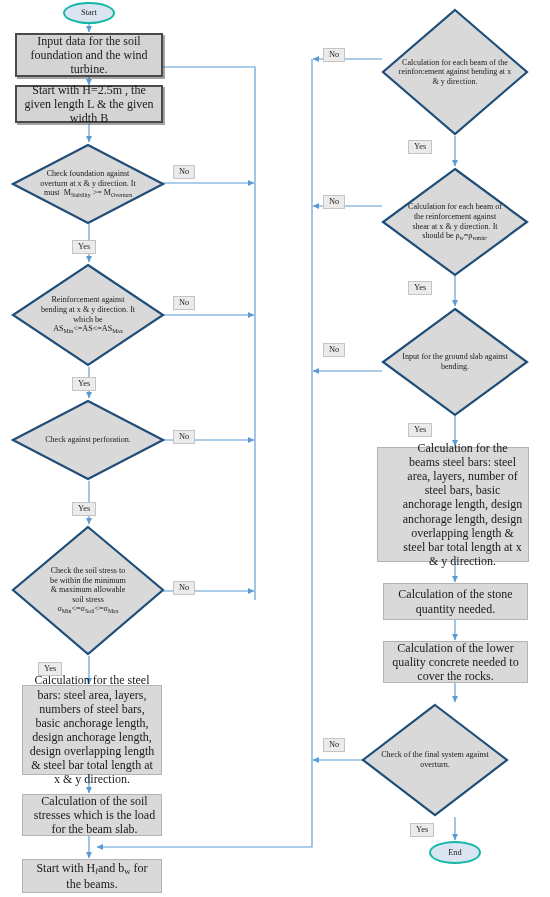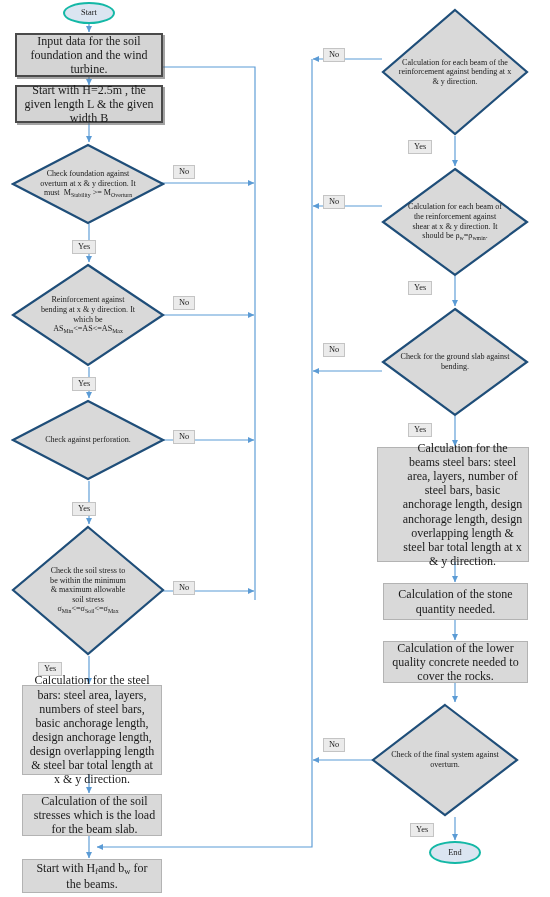--- a/index.html
+++ b/index.html
@@ -240,21 +240,21 @@
     <span>No</span>
   </div>
   <div class="lbl" style="left:408px;top:281px;">
     <span>Yes</span>
   </div>
 
   <div class="node dia" style="left:381px;top:307px;width:148px;height:110px;">
     <svg class="dshape" viewBox="0 0 148 110" preserveAspectRatio="none">
       <polygon points="74,2 146,55 74,108 2,55" fill="#d9d9d9" stroke="#1f4e79" stroke-width="2.2"></polygon>
     </svg>
-    <div class="dtext">Check for the ground slab against bending.</div>
+    <div class="dtext">Input for the ground slab against bending.</div>
   </div>
 
   <div class="lbl" style="left:323px;top:343px;">
     <span>No</span>
   </div>
   <div class="lbl" style="left:408px;top:423px;">
     <span>Yes</span>
   </div>
 
   <div class="node proc" style="left:377px;top:447px;width:152px;height:115px;padding-left:24px;">
@@ -262,21 +262,21 @@
   </div>
 
   <div class="node proc" style="left:383px;top:583px;width:145px;height:37px;">
     <span>Calculation of the stone quantity needed.</span>
   </div>
 
   <div class="node proc" style="left:383px;top:641px;width:145px;height:42px;">
     <span>Calculation of the lower quality concrete needed to cover the rocks.</span>
   </div>
 
-  <div class="node dia" style="left:371px;top:703px;width:148px;height:114px;justify-content:center;">
+  <div class="node dia" style="left:361px;top:703px;width:148px;height:114px;justify-content:center;">
     <svg class="dshape" viewBox="0 0 148 114" preserveAspectRatio="none">
       <polygon points="74,2 146,57 74,112 2,57" fill="#d9d9d9" stroke="#1f4e79" stroke-width="2.2"></polygon>
     </svg>
     <div class="dtext">Check of the final system against overturn.</div>
   </div>
 
   <div class="lbl" style="left:323px;top:738px;">
     <span>No</span>
   </div>
   <div class="lbl" style="left:410px;top:823px;">

